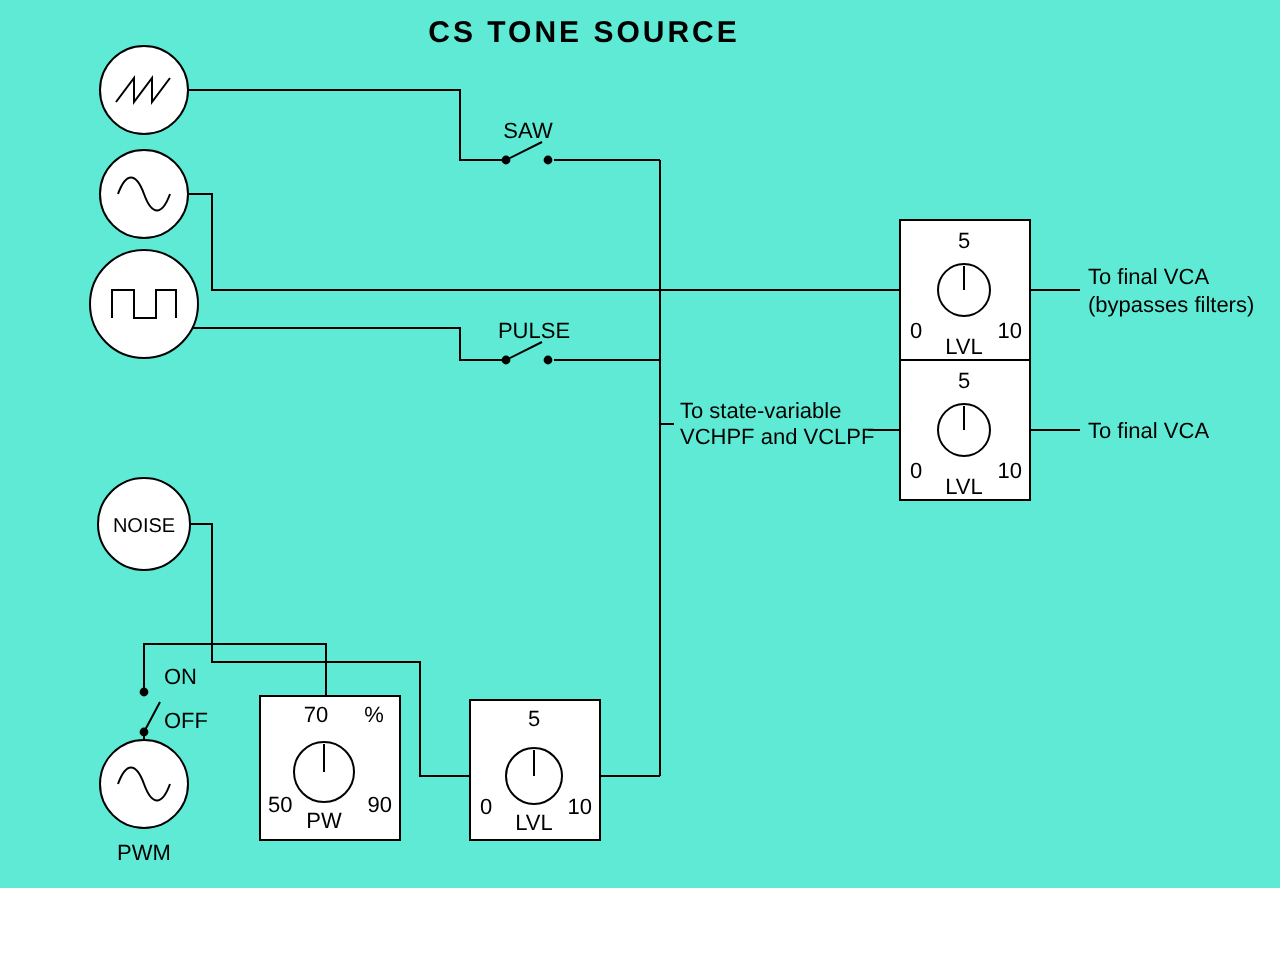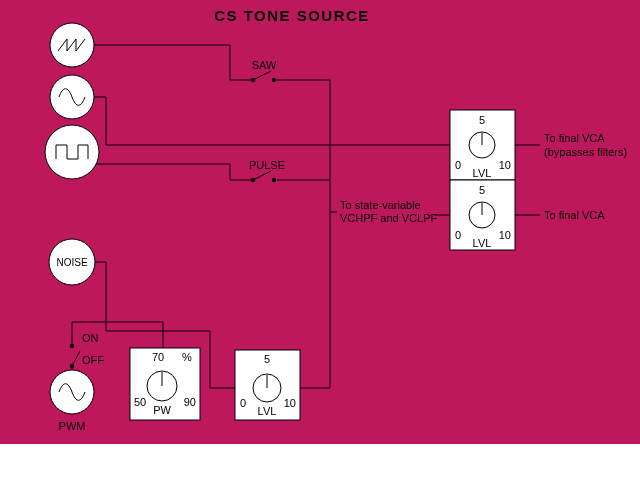--- a/index.html
+++ b/index.html
@@ -1,16 +1,16 @@
 <!DOCTYPE html>
 <html><head>
 <meta charset="utf-8">
 <style>
   html,body { margin:0; padding:0; background:#ffffff; }
-  .stage { position:relative; width:640px; height:444px; background:#be185d; overflow:hidden; }
+  .stage { position:relative; width:640px; height:444px; background:#5eead4; overflow:hidden; }
   svg { display:block; }
   svg text { font-family:"Liberation Sans", sans-serif; font-size:11px; fill:#000000; }
   svg text.title { font-size:15px; font-weight:bold; letter-spacing:1.5px; }
   svg text.small { font-size:10px; }
   .wire { stroke:#000000; fill:none; stroke-width:1; }
   .shape { stroke:#000000; fill:#ffffff; stroke-width:1; }
   .shape-open { stroke:#000000; fill:none; stroke-width:1; }
   .dot { fill:#000000; stroke:none; }
 </style>
 </head>

